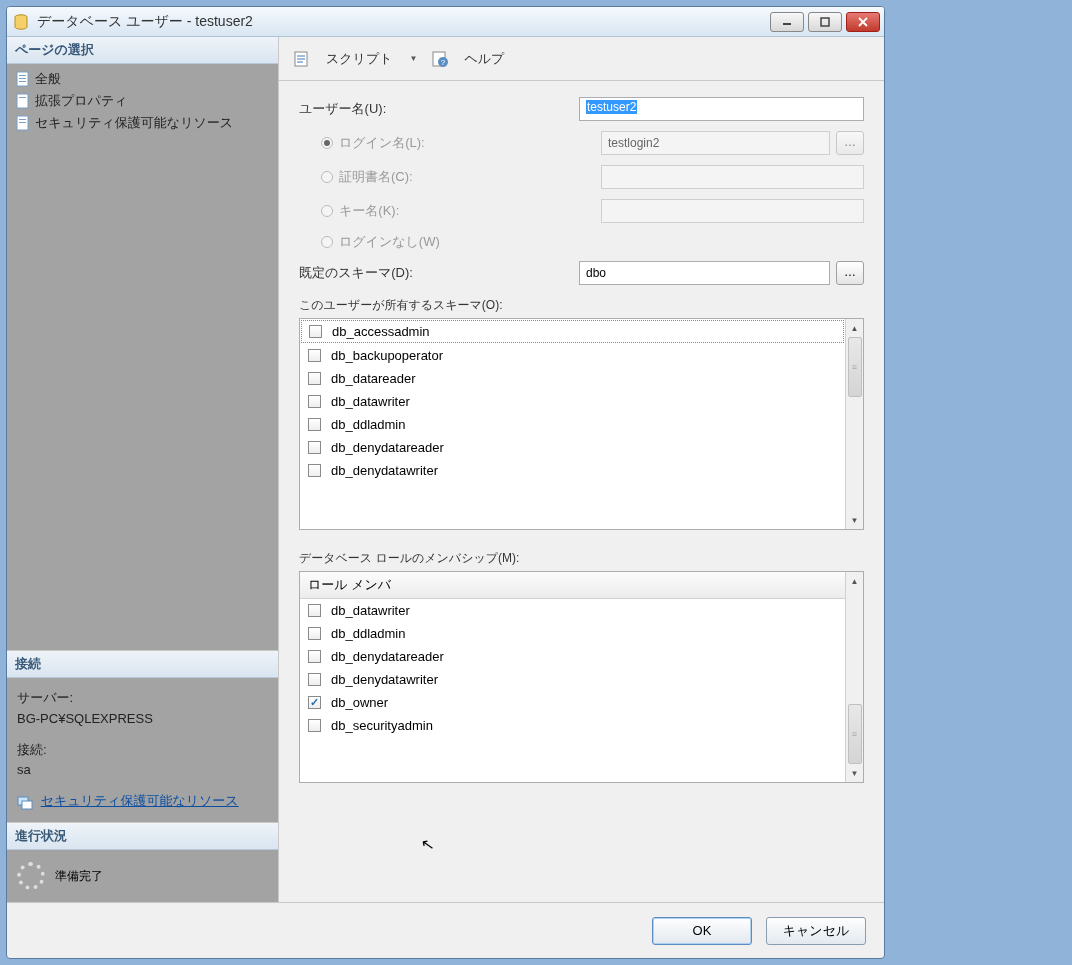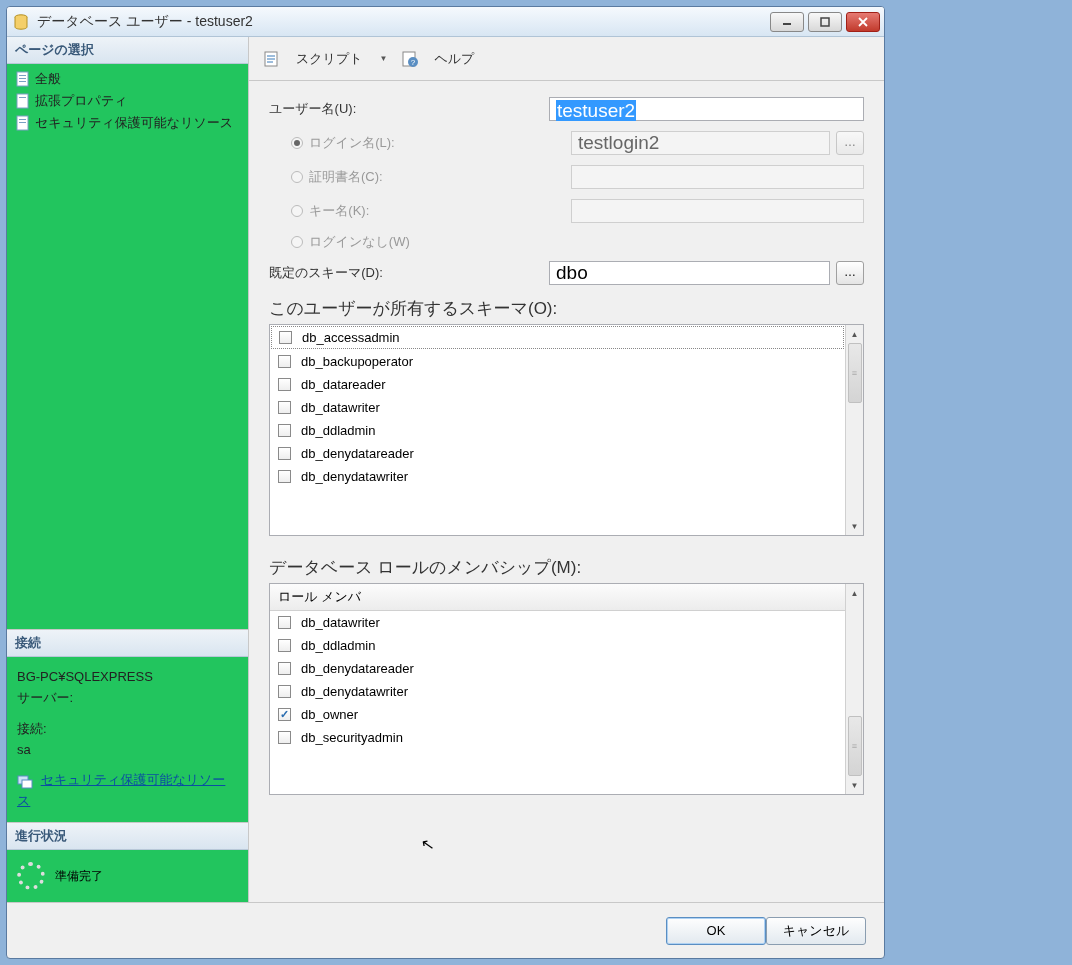--- a/index.html
+++ b/index.html
@@ -7,21 +7,21 @@
   .window { width: 879px; height: 953px; background: #f0f0f0; border: 1px solid #5a7aa0; border-radius: 4px; overflow: hidden; position: relative; display: flex; flex-direction: column; }
   .titlebar { height: 30px; background: linear-gradient(#f5f9fd, #d8e6f3); border-bottom: 1px solid #b0c4d6; display: flex; align-items: center; padding: 0 4px; }
   .titlebar .icon-slot { width: 20px; height: 20px; margin-right: 6px; display: flex; align-items: center; justify-content: center; }
   .db-icon { width: 14px; height: 16px; }
   .title-text { flex: 1; font-size: 14px; color: #333; }
   .win-controls { display: flex; gap: 4px; }
   .win-btn { width: 34px; height: 20px; border-radius: 3px; border: 1px solid #888; background: linear-gradient(#f8f8f8,#d8d8d8); display: flex; align-items: center; justify-content: center; font-size: 10px; color:#333;}
   .win-btn.close { background: linear-gradient(#e67a73,#c13a2c); color: #fff; border-color:#a02018;}
   .body-area { flex: 1; display: flex; }
   
-  .left-panel { width: 272px; background: #22c55e; border-right: 1px solid #c8c8c8; display: flex; flex-direction: column; }
+  .left-panel { width: 272px; background: #a3a3a3; border-right: 1px solid #c8c8c8; display: flex; flex-direction: column; }
   .panel-header { background: linear-gradient(#eef3f8,#d9e5f0); border-bottom: 1px solid #b8c8d8; padding: 4px 8px; font-size: 13px; font-weight: bold; color: #3a5a7a; }
   .page-list { padding: 4px 6px; }
   .page-item { display: flex; align-items: center; gap: 4px; padding: 2px 2px; font-size: 13px; color: #222; cursor: default; }
   .page-item .pg-icon { width: 16px; height: 16px; }
   .connection-box { margin-top: auto; border-top: 1px solid #c8c8c8; }
   .conn-body { padding: 10px 10px; font-size: 13px; color: #222; line-height: 1.6; }
   .conn-link { color: #0b4ea2; text-decoration: underline; display: inline; }
   .progress-box { border-top: 1px solid #c8c8c8; }
   .progress-body { padding: 12px 10px; display: flex; align-items: center; gap: 10px; }
   .spinner { width: 28px; height: 28px; border: 4px dotted #ddd; border-radius: 50%; }
@@ -30,39 +30,39 @@
   .toolbar { height: 44px; border-bottom: 1px solid #c8c8c8; display: flex; align-items: center; gap: 6px; padding: 0 10px; }
   .tb-btn { display: flex; align-items: center; gap: 15px; padding: 2px 4px; font-size: 13px; color: #333; }
   .dropdown-caret { font-size: 8px; color: #555; margin-left: 2px; }
   .form-area { padding: 16px 20px 10px 20px; flex: 1; overflow: auto; }
   .form-row { display: flex; align-items: center; margin-bottom: 10px; }
   .form-label { width: 280px; font-size: 13px; color: #333; display: flex; align-items: center; gap: 6px; }
   .form-label.disabled { color: #999; }
   .radio { width: 12px; height: 12px; border: 1px solid #888; border-radius: 50%; display: inline-flex; align-items: center; justify-content: center; background: #fff; flex-shrink: 0; }
   .radio.sel::after { content: ""; width: 6px; height: 6px; background: #666; border-radius: 50%; }
   .radio.dis { border-color: #bbb; background: #f5f5f5; }
-  .text-input { flex: 1; height: 24px; border: 1px solid #abadb3; background: #fff; padding: 2px 6px; font-size: 19px; }
+  .text-input { flex: 1; height: 24px; border: 1px solid #abadb3; background: #fff; padding: 2px 6px; font-size: 12px; }
   .text-input.disabled { background: #f4f4f4; color: #666; border-color: #cfcfcf; }
   .text-highlight { background: #3399ff; color: #fff; padding: 0 1px; }
   .browse-btn { width: 28px; height: 24px; border: 1px solid #a0a0a0; background: linear-gradient(#fff,#e4e4e4); margin-left: 6px; text-align: center; font-size: 12px; line-height: 20px; border-radius: 3px;}
   .browse-btn.disabled { opacity: 0.5; }
-  .section-label { font-size: 17px; color: #333; margin: 12px 0 4px; }
+  .section-label { font-size: 12px; color: #333; margin: 12px 0 4px; }
   .listbox-wrap { display: flex; border: 1px solid #abadb3; background: #fff; height: 212px; }
   .listbox { flex: 1; overflow: hidden; }
   .listbox-header { background: linear-gradient(#fcfcfc,#ececec); border-bottom: 1px solid #d0d0d0; padding: 4px 8px; font-size: 13px; }
   .check-row { display: flex; align-items: center; gap: 10px; padding: 4px 8px; font-size: 13px; }
   .check-row.first { border: 1px dotted #888; margin: 1px; padding: 3px 7px; }
   .chk { width: 13px; height: 13px; border: 1px solid #8a8a8a; background: linear-gradient(#fff,#eee); display: inline-flex; align-items: center; justify-content: center; flex-shrink: 0; }
   .chk.checked::after { content: "✓"; color: #2a6db0; font-size: 11px; font-weight: bold; line-height: 1; }
   .scrollbar { width: 18px; background: #f0f0f0; border-left: 1px solid #d0d0d0; display: flex; flex-direction: column; align-items: center; justify-content: space-between; padding: 2px 0; }
   .sb-arrow { width: 14px; height: 14px; font-size: 8px; color: #555; display: flex; align-items: center; justify-content: center; }
   .sb-thumb { width: 14px; flex: 0 0 60px; background: linear-gradient(#e8e8e8,#d4d4d4); border: 1px solid #c0c0c0; border-radius: 2px; margin: 2px 0; position: relative; }
   .sb-thumb::after { content: "≡"; position: absolute; top: 50%; left: 50%; transform: translate(-50%,-50%); color: #aaa; font-size: 9px; }
   
-  .button-bar { height: 56px; border-top: 1px solid #c8c8c8; display: flex; align-items: center; justify-content: flex-end; gap: 0; padding: 0 18px; }
+  .button-bar { height: 56px; border-top: 1px solid #c8c8c8; display: flex; align-items: center; justify-content: flex-end; gap: 14px; padding: 0 18px; }
   .dlg-btn { width: 100px; height: 28px; border: 1px solid #8a9db0; border-radius: 3px; background: linear-gradient(#fefefe,#e2e9ef); font-size: 13px; display: flex; align-items: center; justify-content: center; }
   .dlg-btn.primary { border: 1px solid #5a8ec2; box-shadow: 0 0 0 1px #aed1f3 inset; }
   .cursor { position: absolute; left: 414px; top: 828px; font-size: 16px; color: #000; pointer-events: none; transform: rotate(-10deg); }
   .indent { padding-left: 22px; }
   .conn-icon { width:16px; height:16px; display:inline-block; vertical-align:middle; margin-right:4px;}
   .sb-track { flex:1; }
 </style>
 </head>
 <body>
 
@@ -122,22 +122,22 @@
               <rect x="4" y="4" width="7" height="1" fill="#7aa0c4"></rect>
               <rect x="4" y="7" width="7" height="1" fill="#7aa0c4"></rect>
             </svg>
           <span>セキュリティ保護可能なリソース</span>
         </div>
       </div>
 
       <div class="connection-box">
         <div class="panel-header">接続</div>
         <div class="conn-body">
+          <div>サーバー:</div>
           <div>BG-PC¥SQLEXPRESS</div>
-          <div>サーバー:</div>
           <div style="height:10px"></div>
           <div>接続:</div>
           <div>sa</div>
           <div style="height:10px"></div>
           <div>
             <span class="conn-icon">
               <svg width="16" height="16">
                   <rect x="1" y="3" width="10" height="8" fill="#cde3f6" stroke="#5a8ec2"></rect>
                   <rect x="5" y="7" width="10" height="8" fill="#fff" stroke="#5a8ec2"></rect>
                 </svg>

